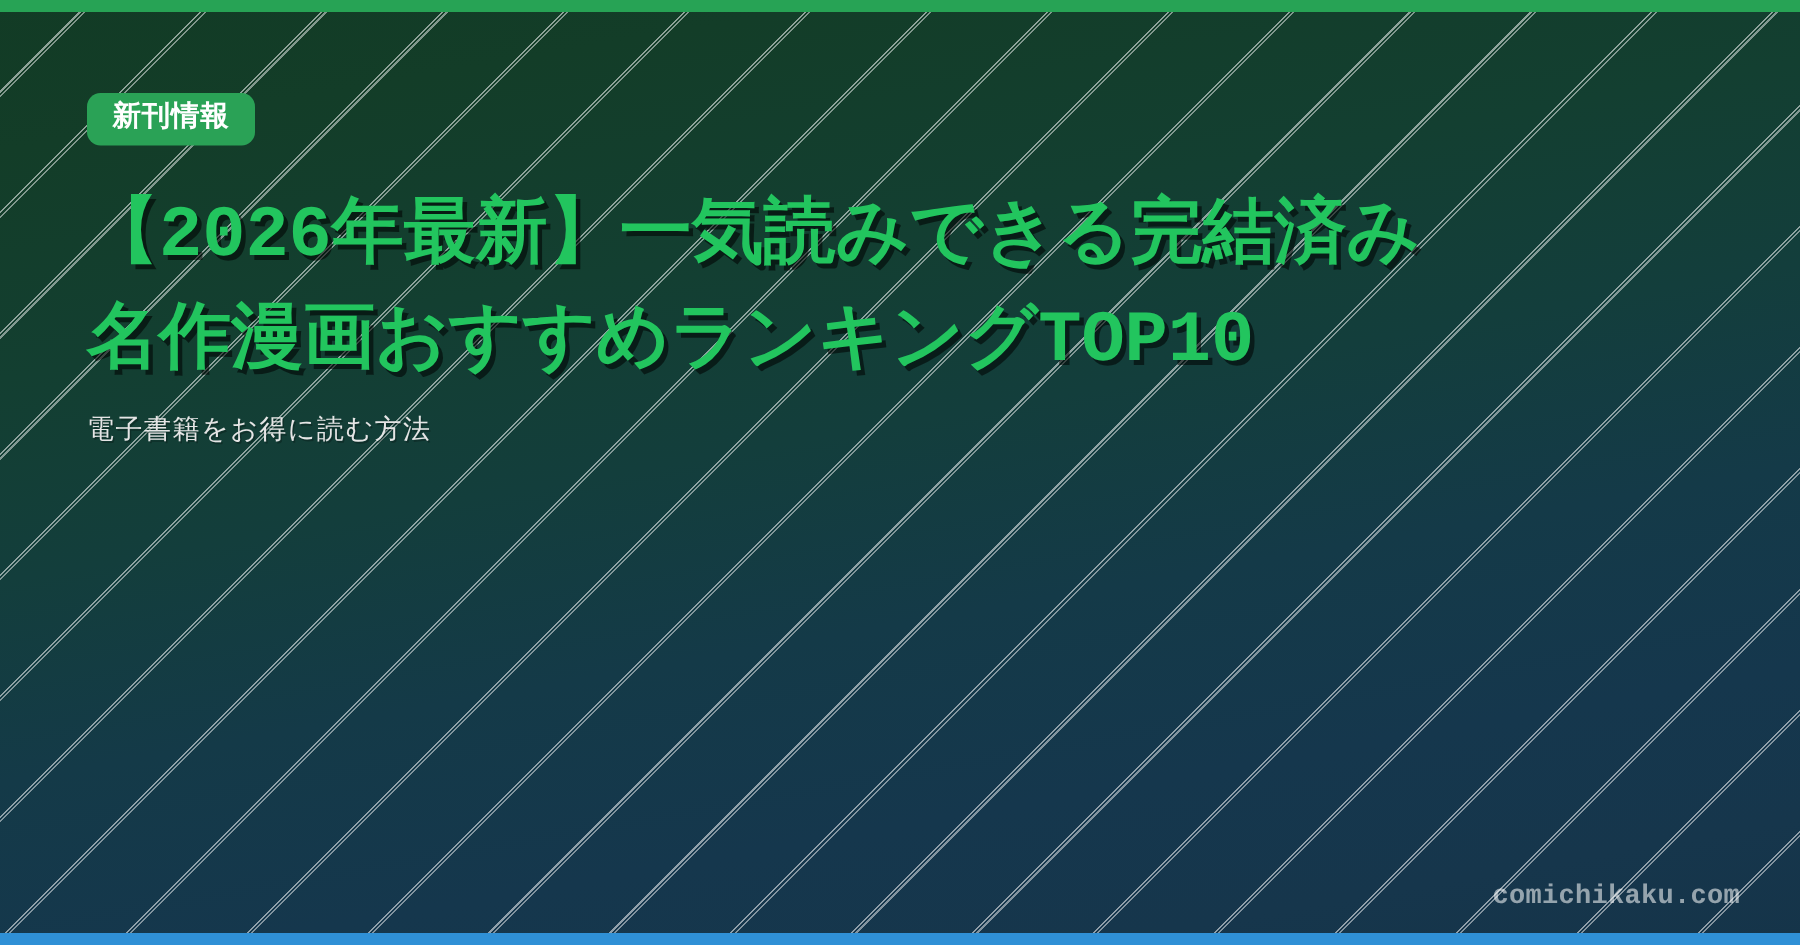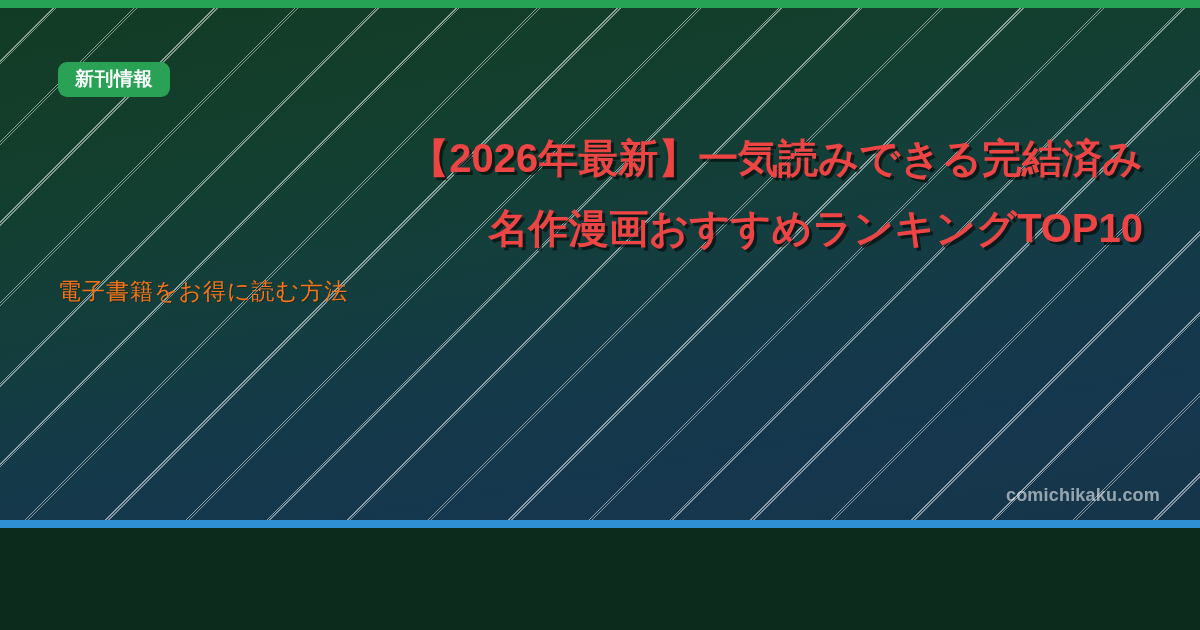--- a/index.html
+++ b/index.html
@@ -7,24 +7,25 @@
     padding: 0;
     background: #0d2b1c;
   }
   body {
     font-family: "Liberation Sans", "DejaVu Sans", sans-serif;
   }
 
   #og-card {
     position: relative;
     width: 1200px;
-    height: 528px;
+    height: 630px;
     overflow: hidden;
     background: linear-gradient(168deg, #133c25 0%, #133c25 14%, #143f2b 26%, #14footer 27%, #133f31 40%, #133e3e 52%, #14394a 66%, #163750 80%, #16354c 92%, #15344a 100%);
     box-sizing: border-box;
+    font-family: Liberation Mono, monospace;
   }
 
   
   .bg-gradient {
     position: absolute;
     inset: 0;
     background: linear-gradient(170deg,
       #123b25 0%,
       #133d28 12%,
       #133f31 30%,
@@ -105,34 +106,33 @@
     font-size: 19px;
     font-weight: bold;
     line-height: 1.12;
     border-radius: 9px;
     letter-spacing: 0.5px;
     white-space: nowrap;
   }
 
   .title {
     margin: 26px 0 0 0;
-    color: #ef4444;
-    font-size: 40px;
+    color: #22c55e;
+    font-size: 48px;
     font-weight: bold;
     line-height: 70px;
     letter-spacing: 0px;
     text-shadow: 3px 3px 0 rgba(0,0,0,0.55);
     max-width: 1085px;
-    text-align: right;
   }
 
   .subtitle {
     margin: 14px 0 0 0;
-    color: #f97316;
-    font-size: 23px;
+    color: #e5e5e5;
+    font-size: 18px;
     font-weight: normal;
     line-height: 1.3;
     letter-spacing: 1px;
     text-shadow: 1px 1px 0 rgba(0,0,0,0.25);
   }
 
   .watermark {
     position: absolute;
     right: 40px;
     bottom: 22px;

